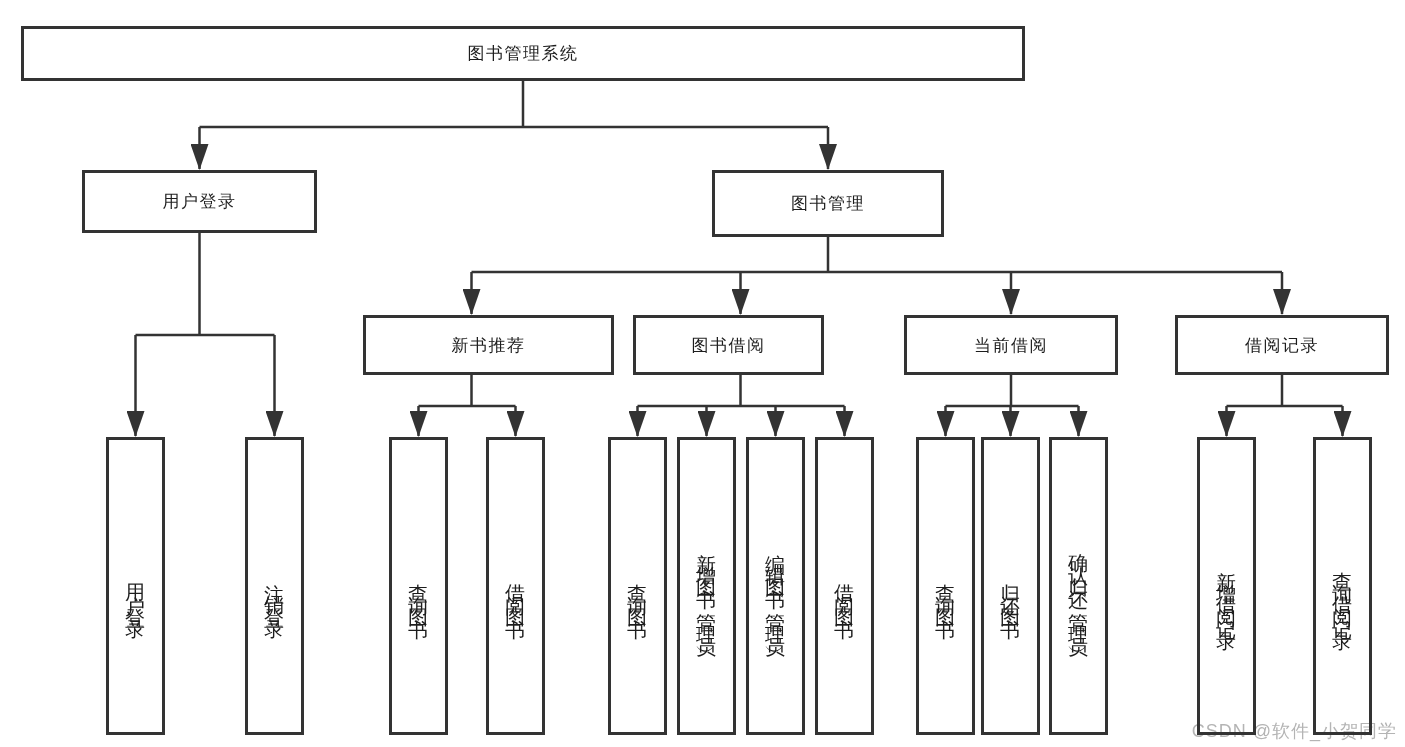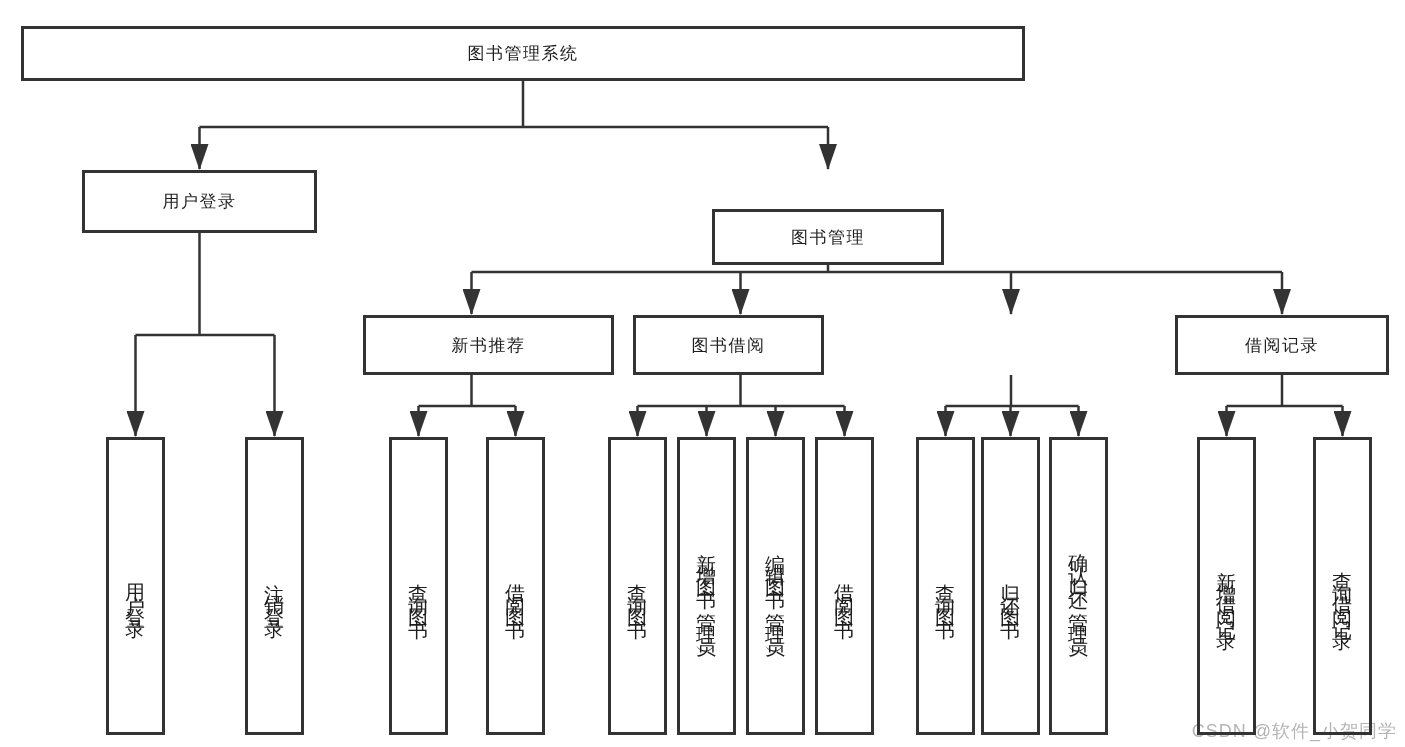--- a/index.html
+++ b/index.html
@@ -101,29 +101,32 @@
     </g>
   </svg>
 
   <div class="box" style="left:21px; top:13px; width:1004px; height:55px;margin-top:13px;">
     <span class="h-label">图书管理系统</span>
   </div>
 
   <div class="box" style="left:82px; top:170px; width:235px; height:63px;">
     <span class="h-label">用户登录</span>
   </div>
-  <div class="box" style="left:712px; top:170px; width:232px; height:56px;margin-top:39px;">
+  <div class="box" style="left:712px; top:170px; width:232px; height:67px;">
     <span class="h-label">图书管理</span>
   </div>
 
   <div class="box" style="left:363px; top:315px; width:251px; height:60px;">
     <span class="h-label">新书推荐</span>
   </div>
   <div class="box" style="left:633px; top:315px; width:191px; height:60px;">
     <span class="h-label">图书借阅</span>
+  </div>
+  <div class="box" style="left:904px; top:315px; width:214px; height:60px;">
+    <span class="h-label">当前借阅</span>
   </div>
   <div class="box" style="left:1175px; top:315px; width:214px; height:60px;">
     <span class="h-label">借阅记录</span>
   </div>
 
   <div class="box" style="left:106px; top:437px; width:59px; height:298px;">
     <span class="v-label">用户登录</span>
   </div>
   <div class="box" style="left:245px; top:437px; width:59px; height:298px;">
     <span class="v-label">注销登录</span>

